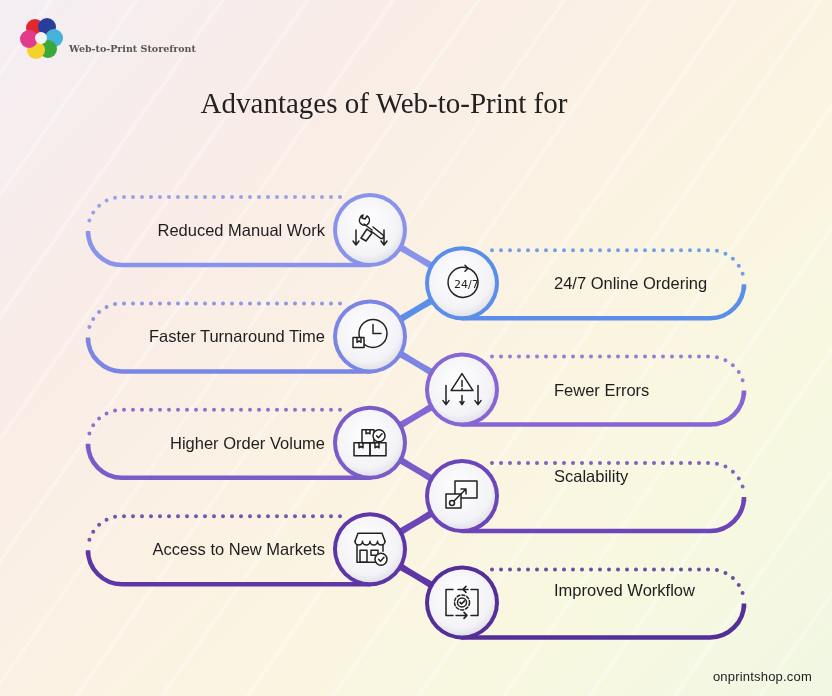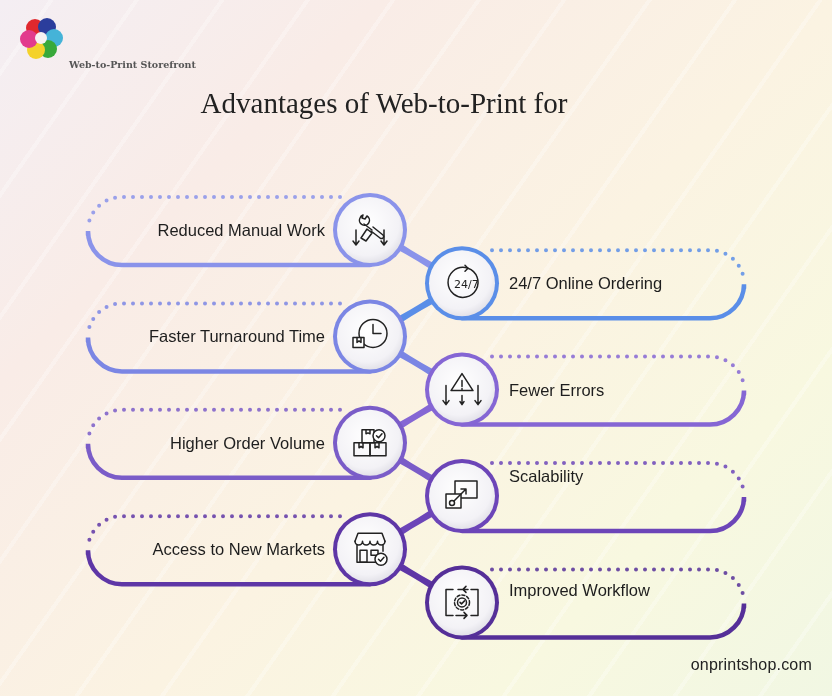--- a/index.html
+++ b/index.html
@@ -7,28 +7,28 @@
     font-family:"Liberation Sans","DejaVu Sans",sans-serif;
     background:linear-gradient(135deg,#f4eef3 0%,#f9ece7 25%,#fbf3e2 55%,#f8f8e0 78%,#f1f7e3 100%);}
   .stripes{position:absolute;inset:0;
     background:repeating-linear-gradient(125deg,rgba(255,255,255,0) 0 40px,rgba(255,255,255,.28) 40px 44px,rgba(255,255,255,0) 44px 70px);
     pointer-events:none;}
   .logo{position:absolute;left:20px;top:17px;width:200px;height:46px;}
   .logo-mark{position:absolute;left:0;top:0;width:44px;height:44px;}
   .logo-name{position:absolute;left:48px;top:3px;font-family:"DejaVu Serif","Liberation Serif",serif;font-weight:bold;font-size:17px;color:#2a2a2a;letter-spacing:-0.3px;}
   .logo-name .on{color:#c8102e;}
   .logo-name sup{font-size:8px;vertical-align:top;position:relative;top:-2px;}
-  .logo-tag{position:absolute;left:49px;top:26px;font-family:"DejaVu Serif","Liberation Serif",serif;font-weight:bold;font-size:9.5px;color:#555;margin-top:16px;}
+  .logo-tag{position:absolute;left:49px;top:26px;font-family:"DejaVu Serif","Liberation Serif",serif;font-weight:bold;font-size:9.5px;color:#555;}
   .title{position:absolute;left:0;top:84px;width:768px;text-align:center;
     font-family:"Liberation Serif","DejaVu Serif",serif;font-size:29px;line-height:38px;color:#222;}
   svg.diagram{position:absolute;left:0;top:0;}
   .label{position:absolute;font-size:16.5px;color:#1e1e1e;line-height:22px;white-space:nowrap;}
   .label.left{text-align:right;width:240px;}
-  .label.right{text-align:left;width:240px;}
-  .footer{position:absolute;right:20px;bottom:22px;font-size:16px;color:#222;letter-spacing:.2px;}
+  .label.right{text-align:left;width:240px;margin-left:45px;}
+  .footer{position:absolute;right:20px;bottom:12px;font-size:13px;color:#222;letter-spacing:.2px;}
 </style>
 </head>
 <body>
 
 <div class="stripes"></div>
 
 <div class="logo">
   <svg class="logo-mark" viewBox="0 0 44 44">
     <circle cx="15" cy="11" r="9" fill="#e0282e"></circle>
     <circle cx="27" cy="10" r="9" fill="#2b3d9c"></circle>

